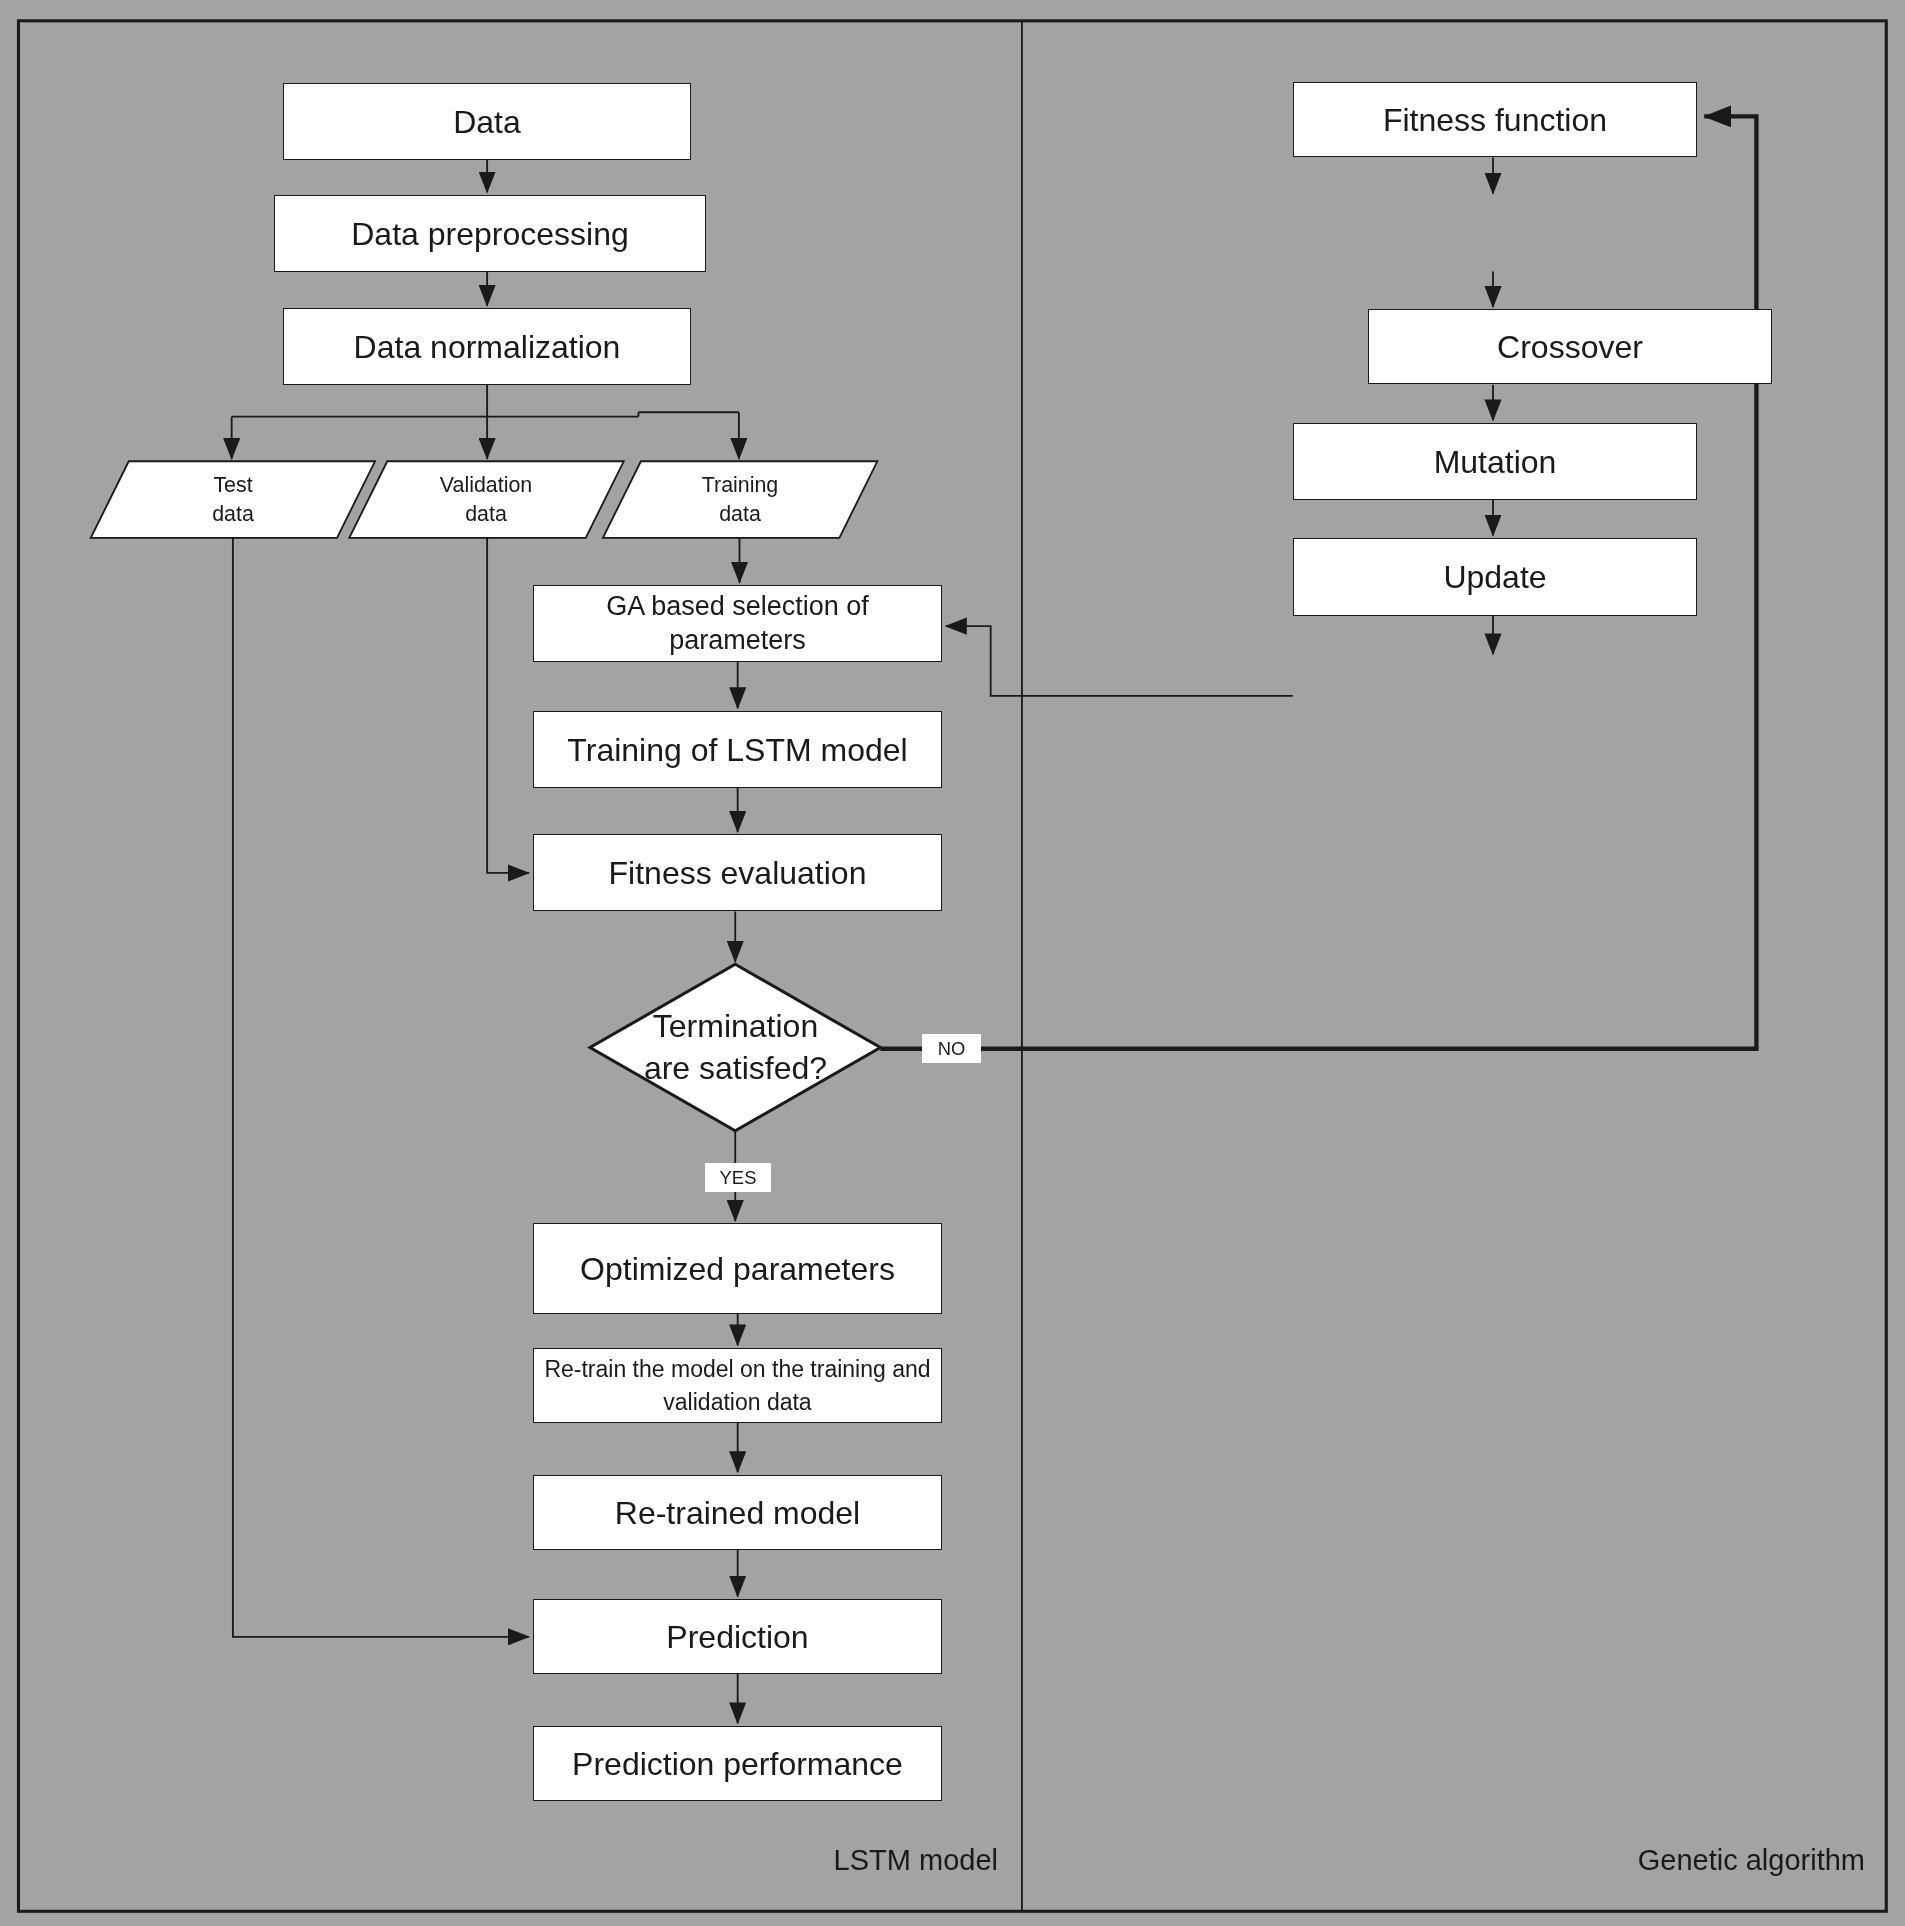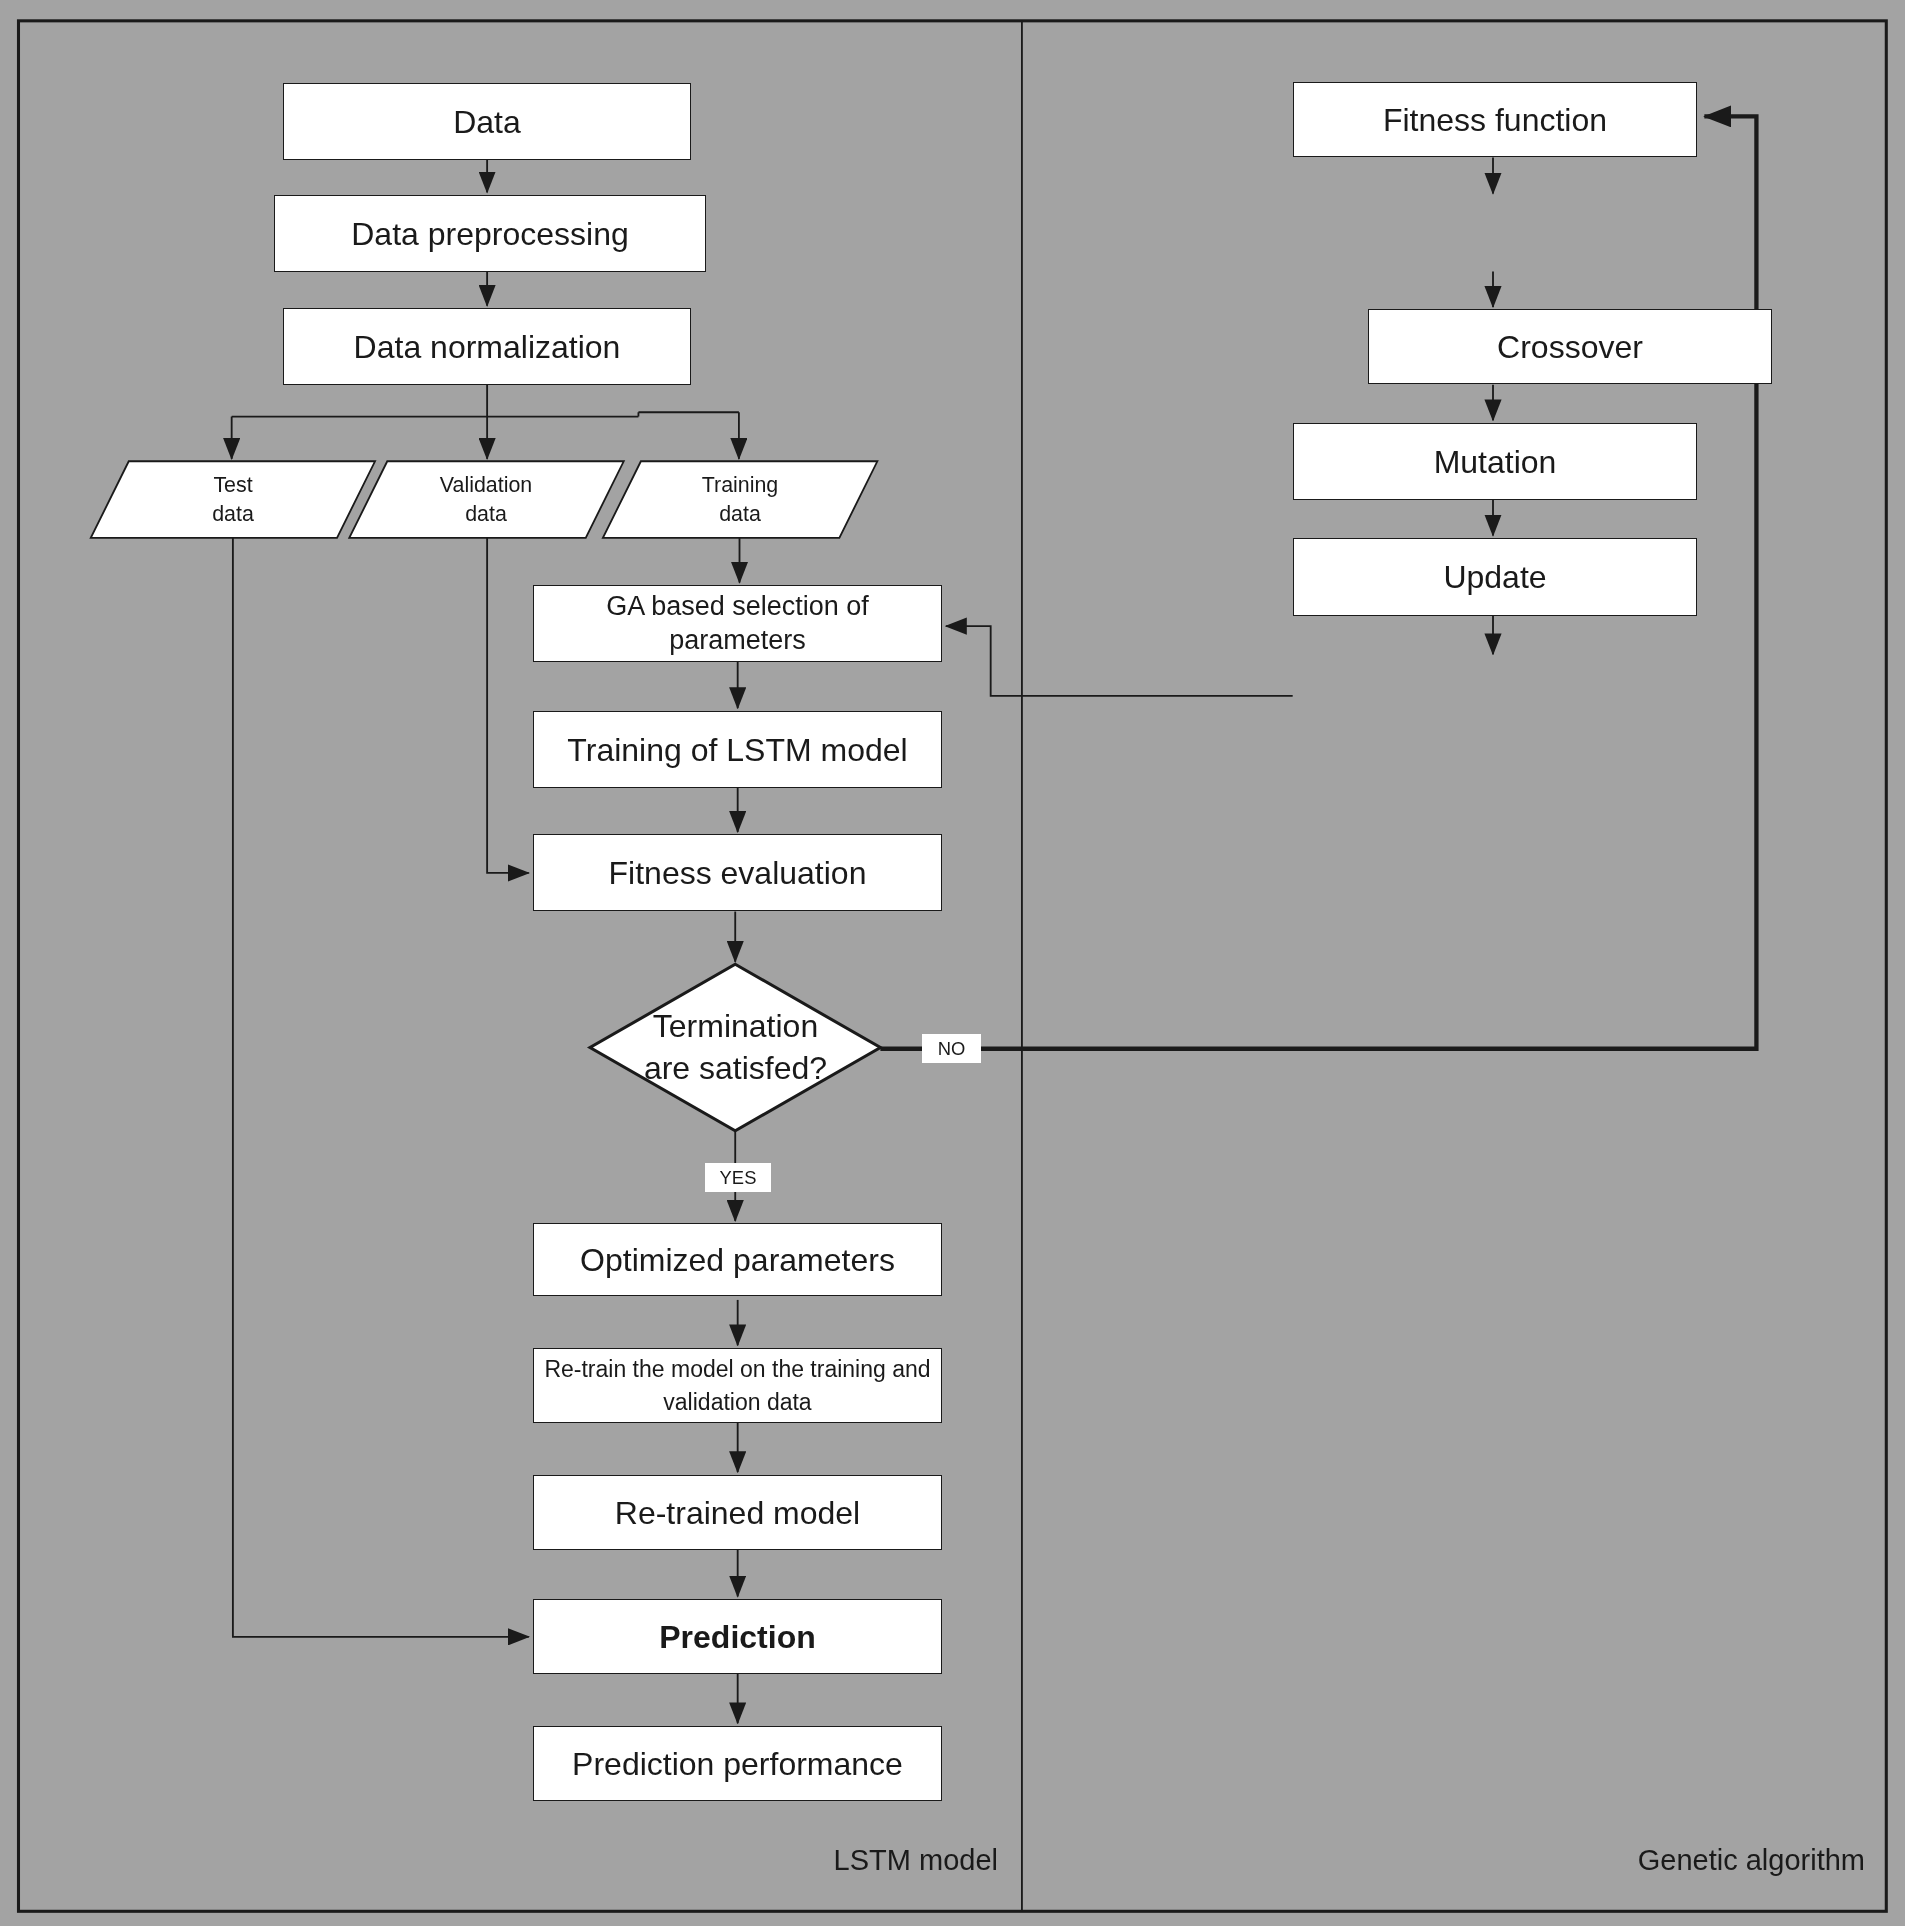--- a/index.html
+++ b/index.html
@@ -171,34 +171,34 @@
 
   <div class="overlay-label diamond-label" style="left:613px; top:1000px; width:245px; height:96px;">
     <span>Termination</span>
     <span>are satisfed?</span>
   </div>
 
   <div class="branch-label" style="left:705px; top:1163px; width:66px; height:29px;">YES</div>
 
   <div class="branch-label" style="left:922px; top:1034px; width:59px; height:29px;">NO</div>
 
-  <div class="node" style="left:533px; top:1223px; width:409px; height:73px;align-items:center;">
+  <div class="node" style="left:533px; top:1223px; width:409px; height:91px;align-items:center;">
     <span>Optimized parameters</span>
   </div>
 
   <div class="node retrain-text" style="left:533px; top:1348px; width:409px; height:75px;">
     <span>Re-train the model on the training and</span>
     <span>validation data</span>
   </div>
 
   <div class="node" style="left:533px; top:1475px; width:409px; height:75px;">
     <span>Re-trained model</span>
   </div>
 
-  <div class="node" style="left:533px; top:1599px; width:409px; height:75px;font-weight:bold;">
+  <div class="node" style="left:533px; top:1599px; width:409px; height:75px;">
     <span>Prediction</span>
   </div>
 
   <div class="node" style="left:533px; top:1726px; width:409px; height:75px;">
     <span>Prediction performance</span>
   </div>
 
   <div class="node" style="left:1293px; top:82px; width:404px; height:75px;">
     <span>Fitness function</span>
   </div>

